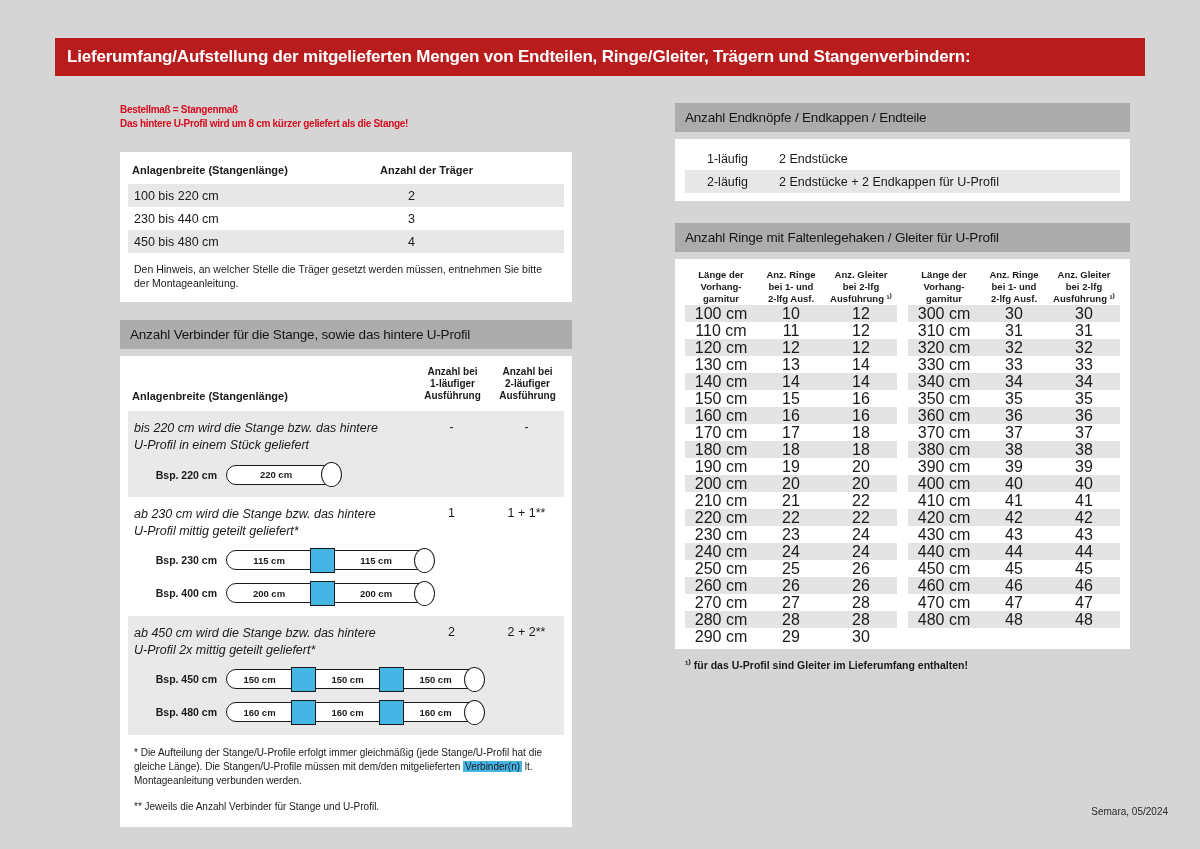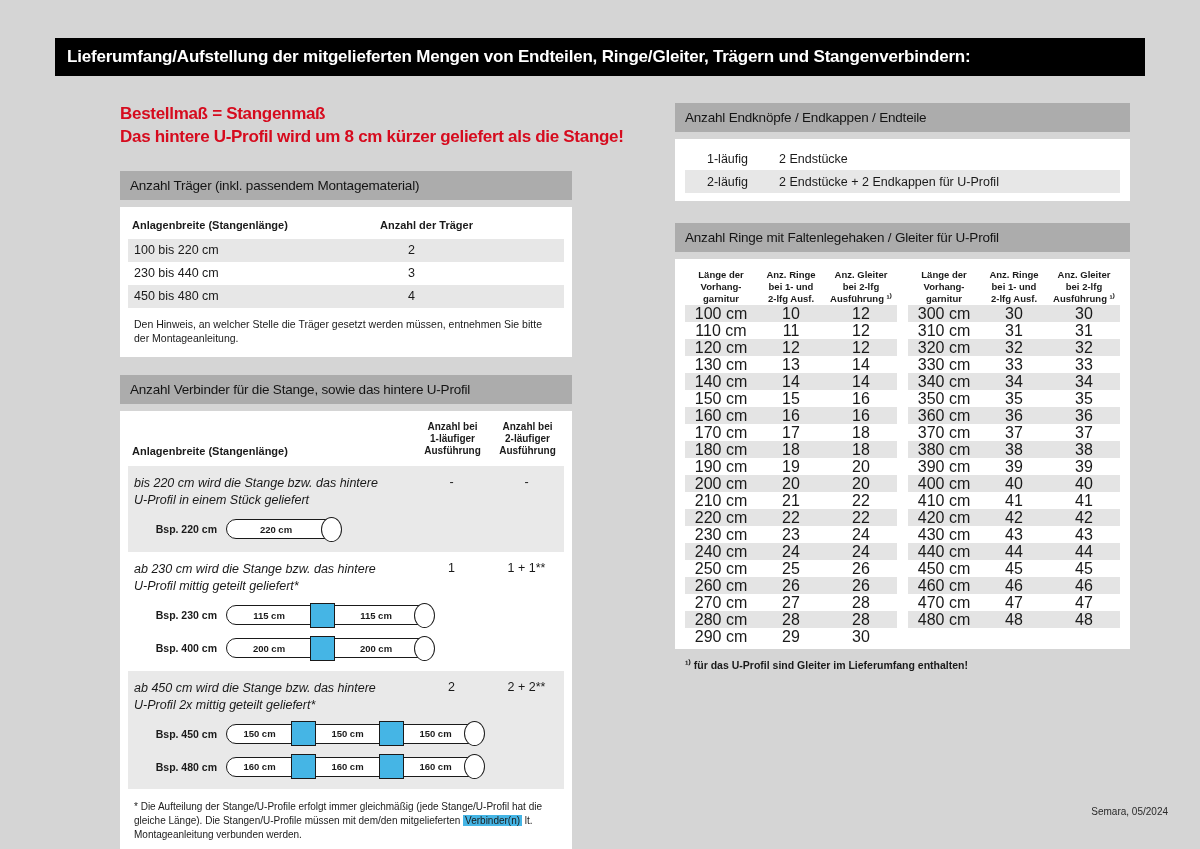--- a/index.html
+++ b/index.html
@@ -6,29 +6,29 @@
   html, body { width: 1200px; height: 849px; }
   body {
     background: #d5d5d5;
     font-family: "Liberation Sans", sans-serif;
     color: #1a1a1a;
     position: relative;
     overflow: hidden;
   }
   .title-bar {
     position: absolute; left: 55px; top: 38px; width: 1090px; height: 38px;
-    background: #000000; color: #ffffff;
+    background: #b91c1c; color: #ffffff;
     font-weight: bold; font-size: 17px; line-height: 38px;
     padding-left: 12px; white-space: nowrap; letter-spacing: -0.2px;
   }
   .columns { position: absolute; top: 103px; left: 120px; display: flex; gap: 103px; }
   .col-left { width: 452px; }
   .col-right { width: 455px; }
 
-  .notice { color: #d60b1e; font-weight: bold; font-size: 17px; line-height: 1.35; margin-bottom: 22px; white-space: nowrap; letter-spacing: -0.3px; }
+  .notice { color: #d60b1e; font-weight: bold; font-size: 10px; line-height: 1.35; margin-bottom: 22px; white-space: nowrap; letter-spacing: -0.3px; }
 
   .section-header {
     background: #acacac; font-size: 13.5px; padding: 7px 10px; margin-bottom: 7px;
     white-space: nowrap; letter-spacing: -0.2px; color: #141414;
   }
   .section-header b { font-weight: normal; }
 
   .box { background: #ffffff; }
 
   
@@ -89,21 +89,20 @@
 
 <div class="columns">
 
   <div class="col-left">
 
     <div class="notice">
       <div>Bestellmaß = Stangenmaß</div>
       <div>Das hintere U-Profil wird um 8 cm kürzer geliefert als die Stange!</div>
     </div>
 
-    <div class="section-header"><b>Anzahl Träger</b><span> (inkl. passendem Montagematerial)</span></div>
 
     <div class="box traeger-box">
       <div class="t-head">
         <span>Anlagenbreite (Stangenlänge)</span>
         <span>Anzahl der Träger</span>
       </div>
       <div id="traeger-rows">
           <div class="t-row stripe">
             <span>100 bis 220 cm</span>
             <span class="cnt">2</span>

